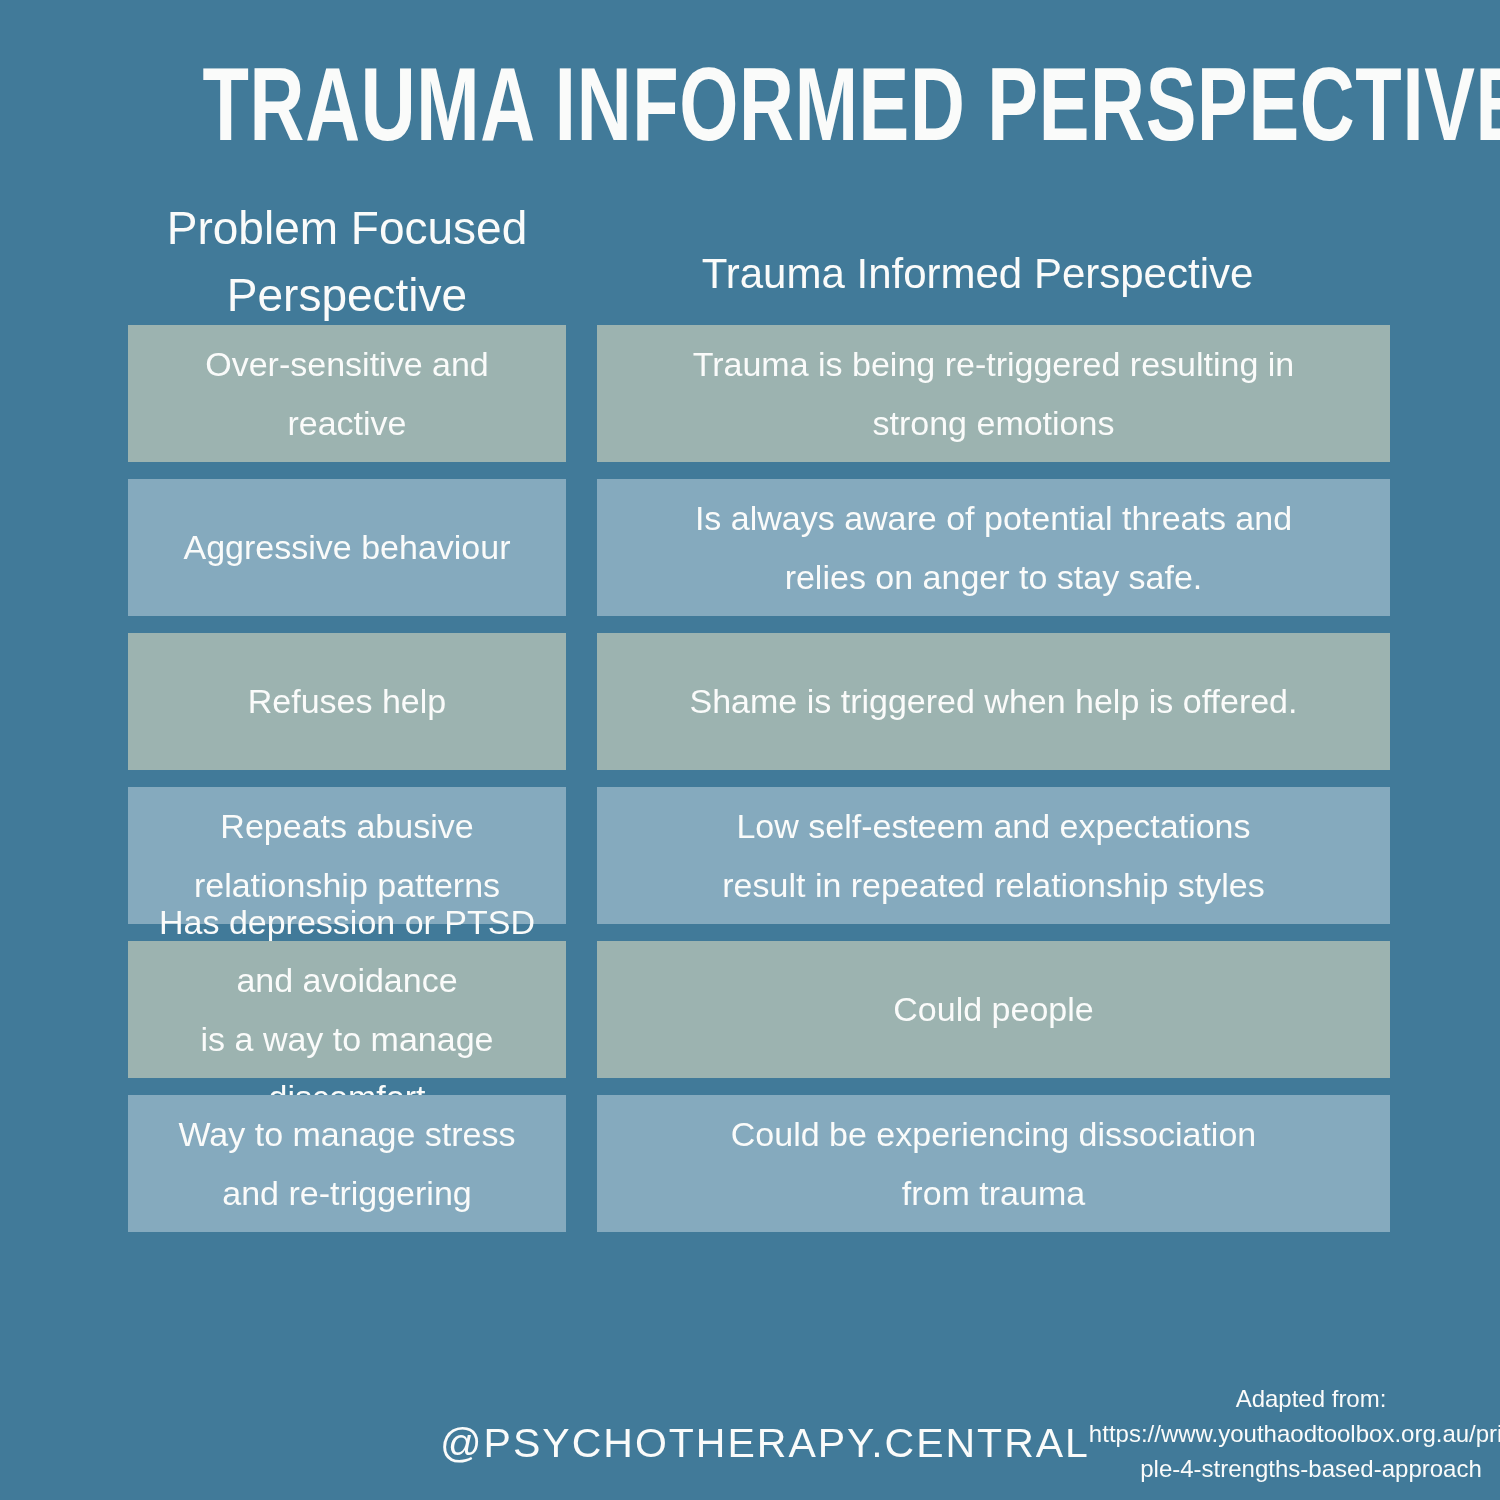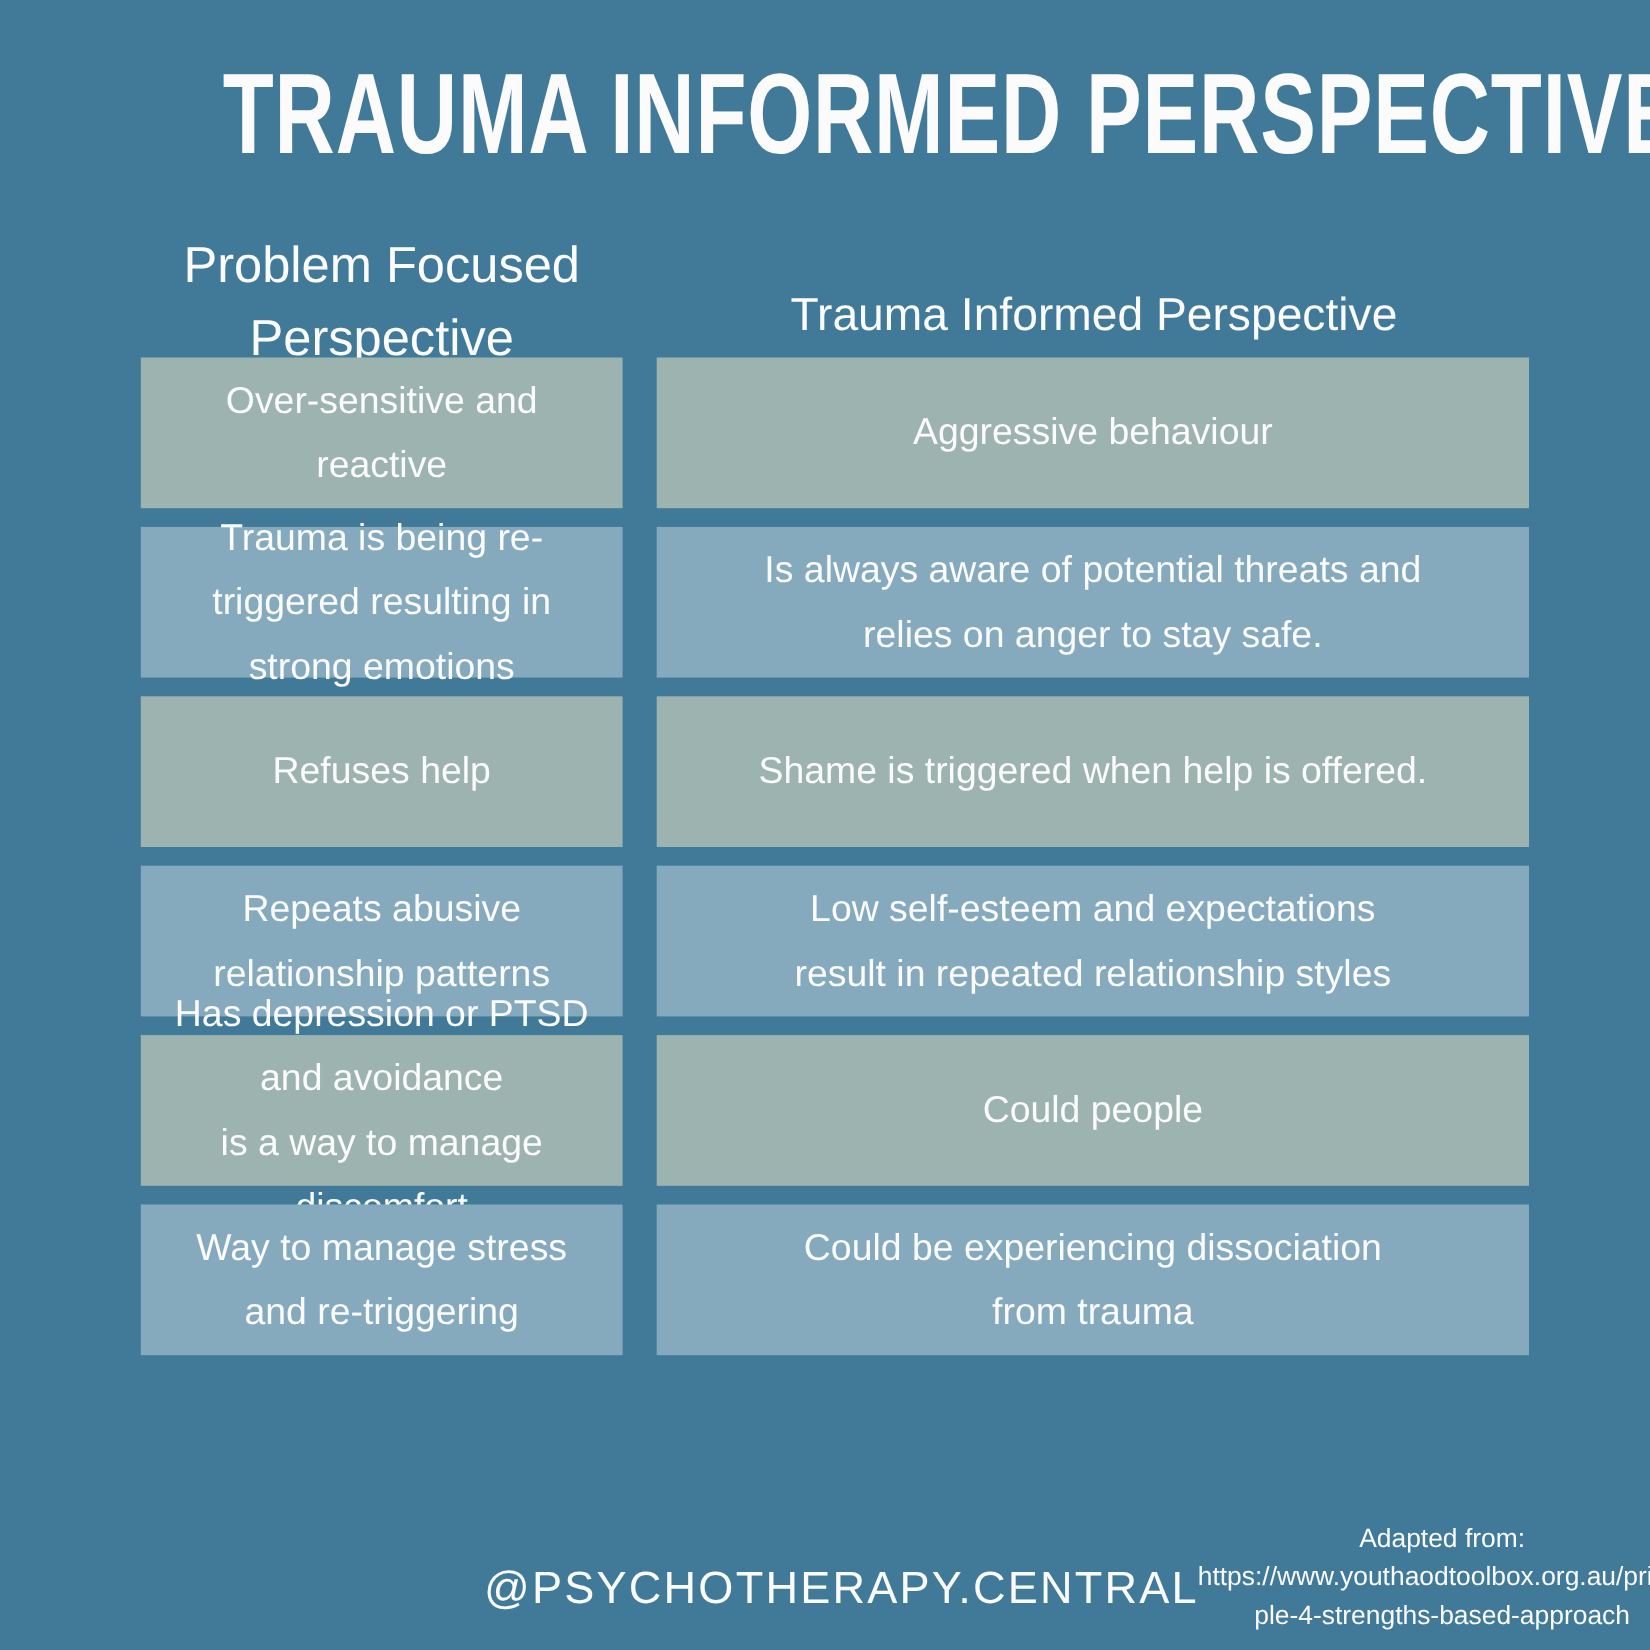--- a/index.html
+++ b/index.html
@@ -25,25 +25,25 @@
     font-size: 104px;
     font-weight: bold;
     letter-spacing: 1px;
     transform: scaleX(0.73);
     transform-origin: 50% 50%;
     white-space: nowrap;
   }
   .headers {
     position: absolute;
     left: 128px;
-    top: 207px;
+    top: 195px;
     width: 1262px;
     display: grid;
     grid-template-columns: 438px 793px;
-    column-gap: 32px;
+    column-gap: 15px;
   }
   .header-left {
     font-size: 46px;
     line-height: 1.45;
     text-align: center;
     white-space: pre-line;
   }
   .header-right {
     font-size: 42px;
     align-self: end;
@@ -107,24 +107,24 @@
 
   <div class="headers">
     <div class="header-left">Problem Focused
 Perspective</div>
     <div class="header-right">Trauma Informed Perspective</div>
   </div>
 
   <div class="rows">
     <div class="cell">Over-sensitive and
 reactive</div>
-    <div class="cell">Aggressive behaviour</div>
-
     <div class="cell">Trauma is being re-triggered resulting in
 strong emotions</div>
+
+    <div class="cell">Aggressive behaviour</div>
     <div class="cell">Is always aware of potential threats and
 relies on anger to stay safe.</div>
 
     <div class="cell">Refuses help</div>
     <div class="cell">Shame is triggered when help is offered.</div>
 
     <div class="cell">Repeats abusive
 relationship patterns</div>
     <div class="cell">Low self-esteem and expectations
 result in repeated relationship styles</div>

